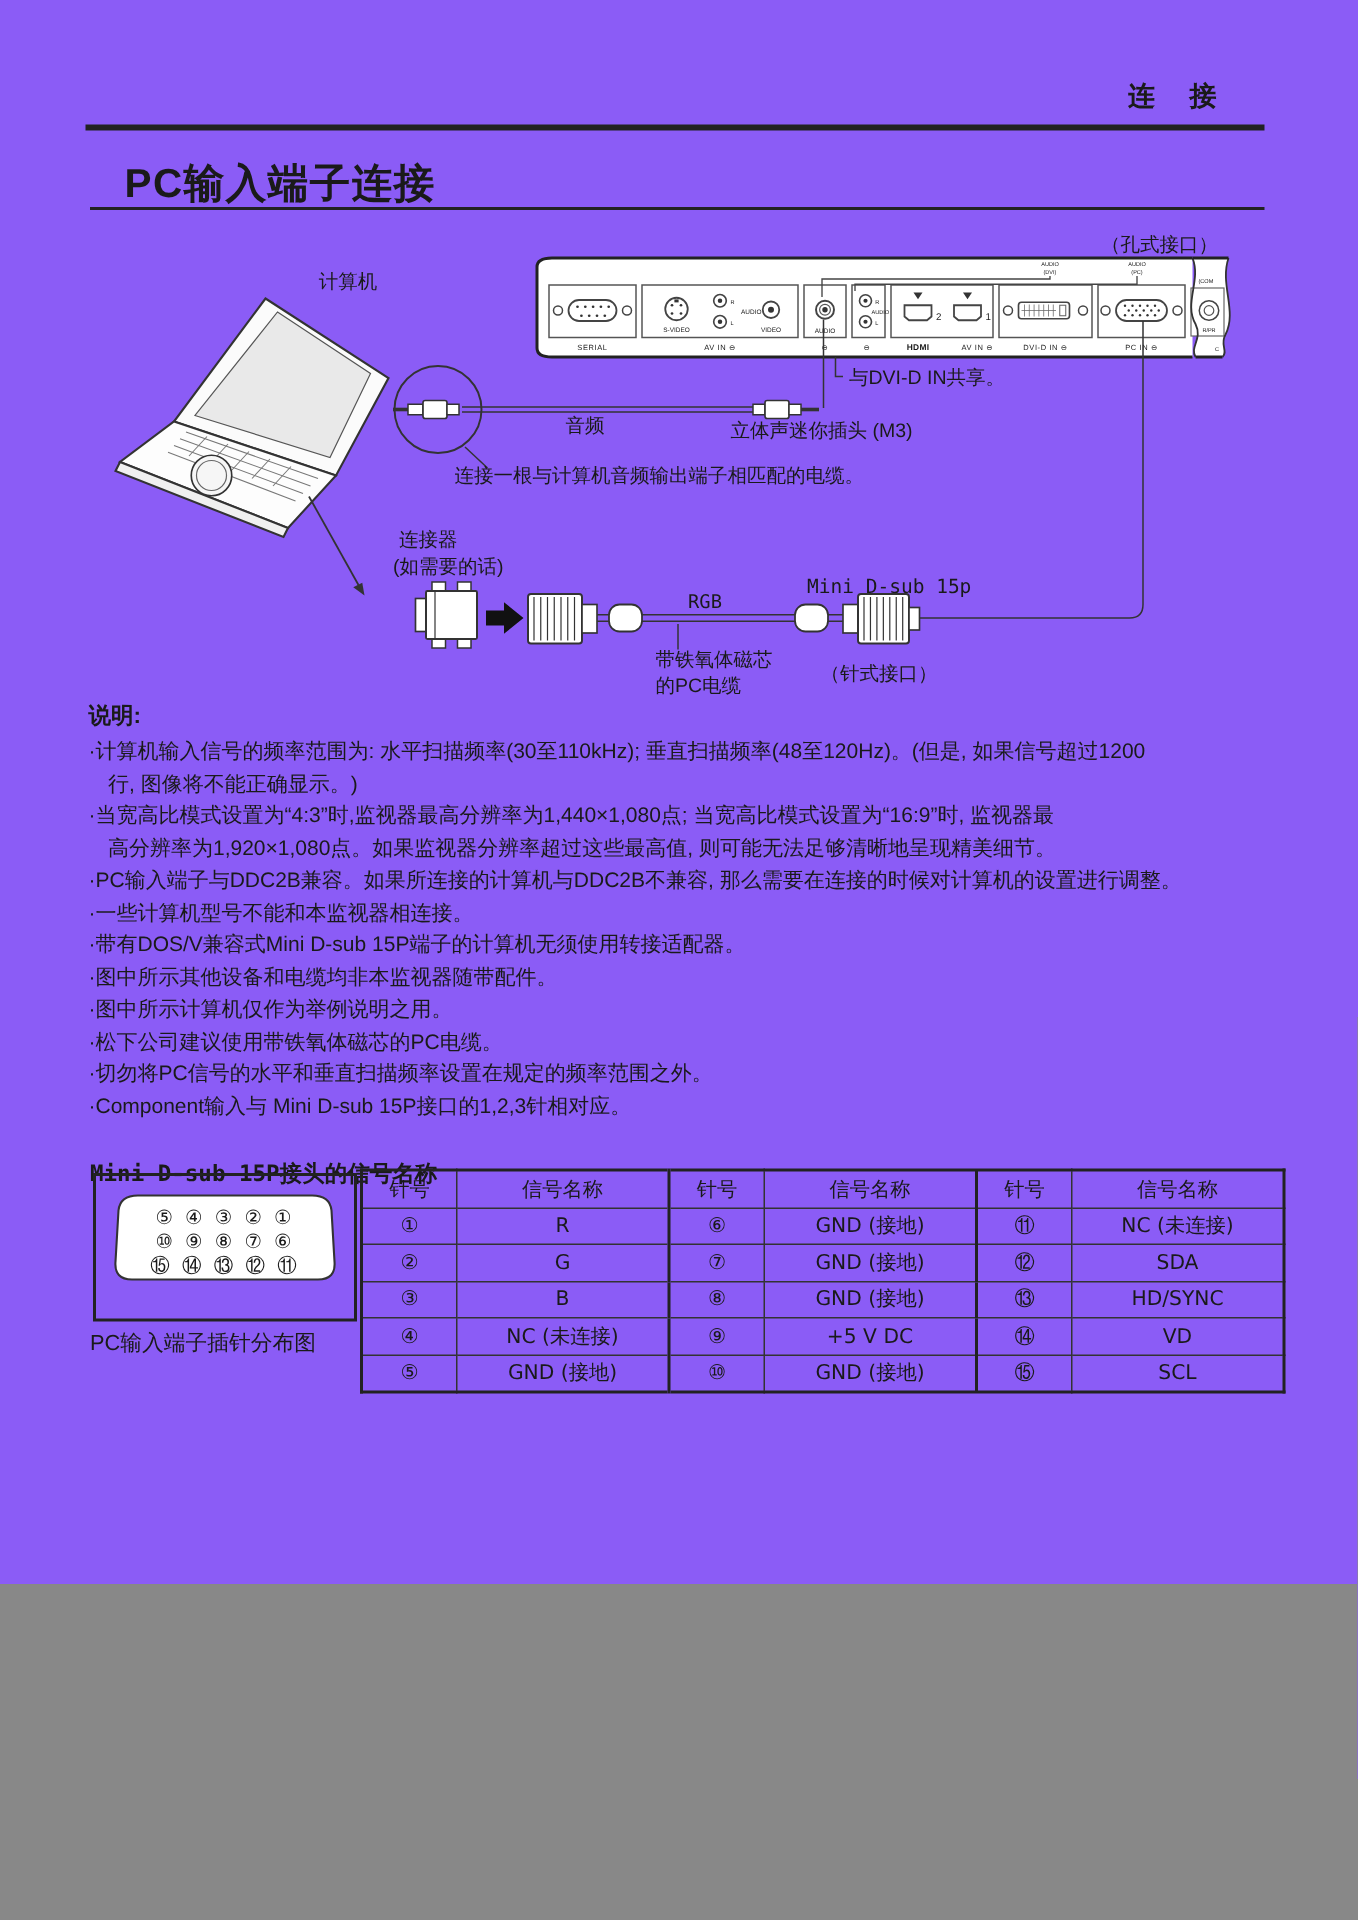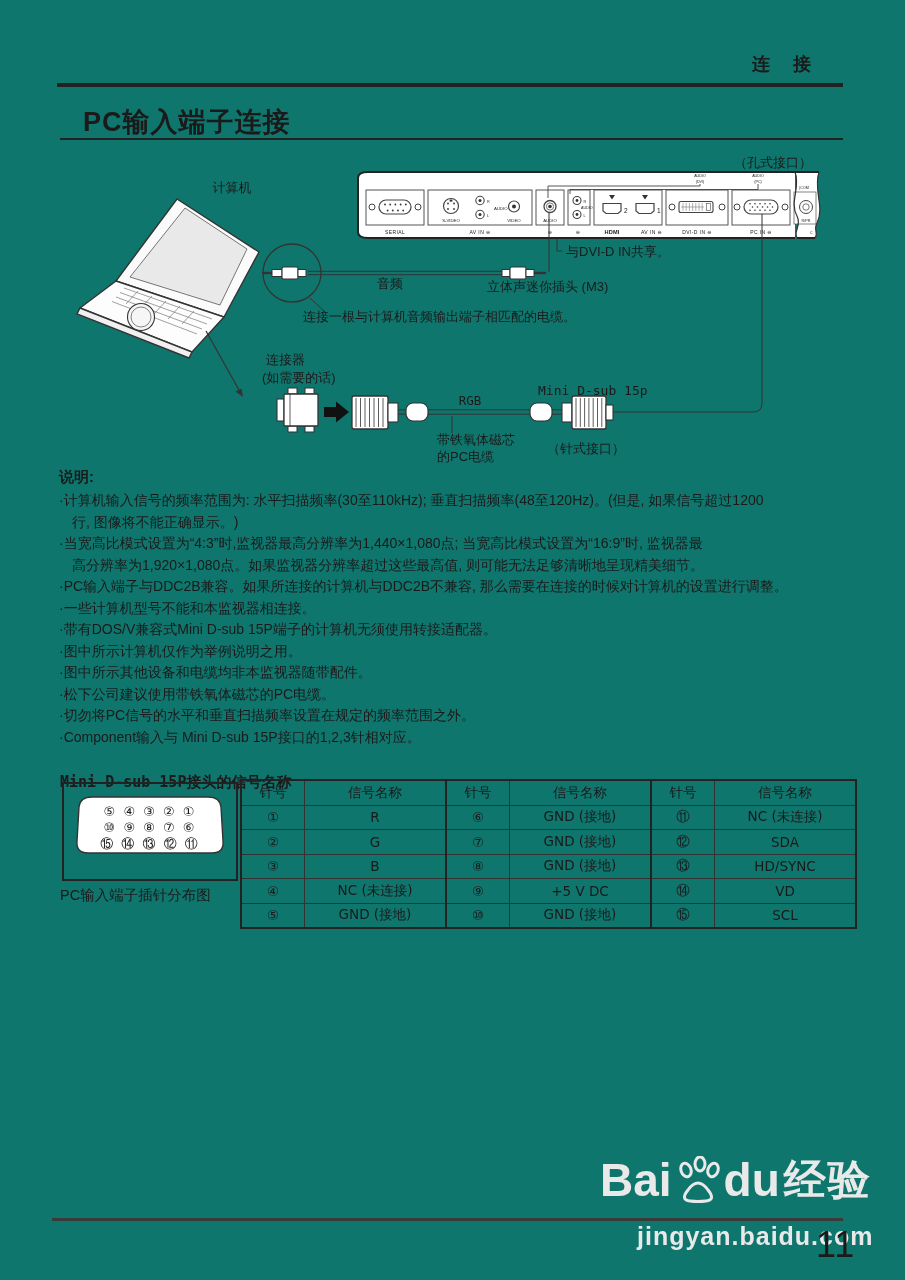--- a/index.html
+++ b/index.html
@@ -1,16 +1,16 @@
 <!DOCTYPE html>
 <html><head>
 <meta charset="utf-8">
 <style>
   html,body{margin:0;padding:0;background:#888;}
-  .page{position:relative;width:905px;height:1280px;background:#0f766e;margin:0 auto;
+  .page{position:relative;width:905px;height:1056px;background:#8b5cf6;margin:0 auto;
         font-family:"Liberation Sans",sans-serif;color:#1a1a1a;overflow:hidden;}
   .abs{position:absolute;}
   
   .hdr-title{top:52px;right:85px;font-size:18px;font-weight:600;letter-spacing:9px;}
   .rule-thick{top:83px;left:57px;width:786px;height:3.5px;background:#222;}
   .page-title{top:104px;left:83px;font-size:27px;font-weight:700;letter-spacing:1px;}
   .rule-thin{top:138px;left:60px;width:783px;height:1.5px;background:#222;}
   
   .diagram{top:145px;left:0;width:905px;height:330px;z-index:2;}
   svg text{fill:#1a1a1a;}
@@ -307,22 +307,22 @@
 
   <div class="abs notes">
     <div class="notes-head">说明:</div>
     <div class="note-line">·计算机输入信号的频率范围为: 水平扫描频率(30至110kHz); 垂直扫描频率(48至120Hz)。(但是, 如果信号超过1200</div>
     <div class="note-line cont">行, 图像将不能正确显示。)</div>
     <div class="note-line">·当宽高比模式设置为“4:3”时,监视器最高分辨率为1,440×1,080点; 当宽高比模式设置为“16:9”时, 监视器最</div>
     <div class="note-line cont">高分辨率为1,920×1,080点。如果监视器分辨率超过这些最高值, 则可能无法足够清晰地呈现精美细节。</div>
     <div class="note-line">·PC输入端子与DDC2B兼容。如果所连接的计算机与DDC2B不兼容, 那么需要在连接的时候对计算机的设置进行调整。</div>
     <div class="note-line">·一些计算机型号不能和本监视器相连接。</div>
     <div class="note-line">·带有DOS/V兼容式Mini D-sub 15P端子的计算机无须使用转接适配器。</div>
+    <div class="note-line">·图中所示其他设备和电缆均非本监视器随带配件。</div>
     <div class="note-line">·图中所示计算机仅作为举例说明之用。</div>
-    <div class="note-line">·图中所示其他设备和电缆均非本监视器随带配件。</div>
     <div class="note-line">·松下公司建议使用带铁氧体磁芯的PC电缆。</div>
     <div class="note-line">·切勿将PC信号的水平和垂直扫描频率设置在规定的频率范围之外。</div>
     <div class="note-line">·Component输入与 Mini D-sub 15P接口的1,2,3针相对应。</div>
   </div>
 
   <div class="abs sec-title">Mini D-sub 15P接头的信号名称</div>
 
   <div class="abs pinbox">
     <svg width="172" height="95" viewBox="0 0 172 95">
       <path d="M 28,13 H 144 Q 156,13 157,23 L 159,57 Q 160,69 148,69 H 24 Q 12,69 13,57 L 15,23 Q 16,13 28,13 Z" fill="#fff" stroke="#333" stroke-width="1.4"></path>

